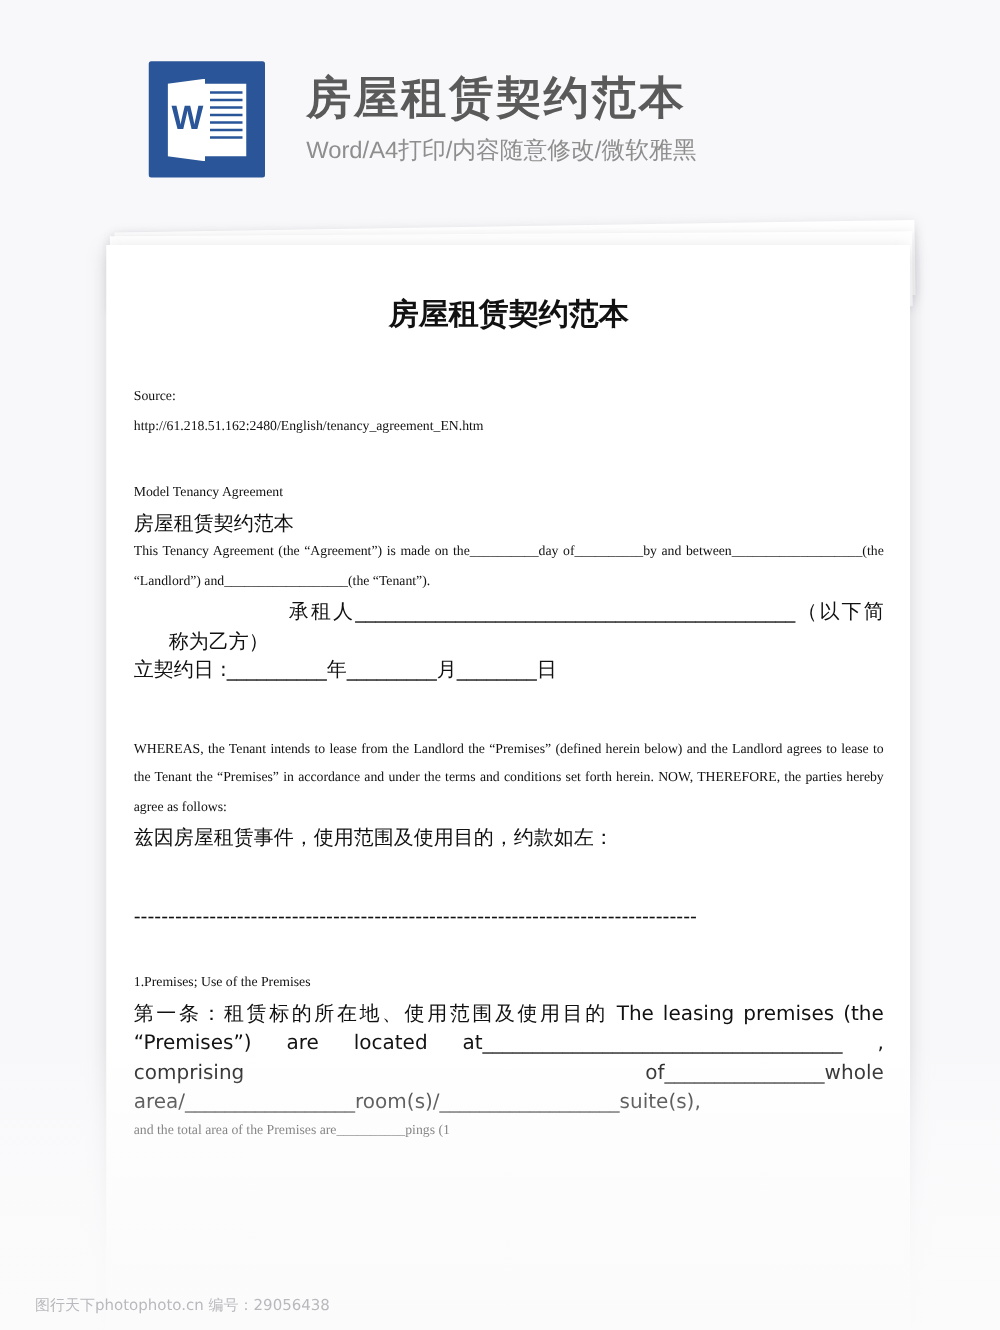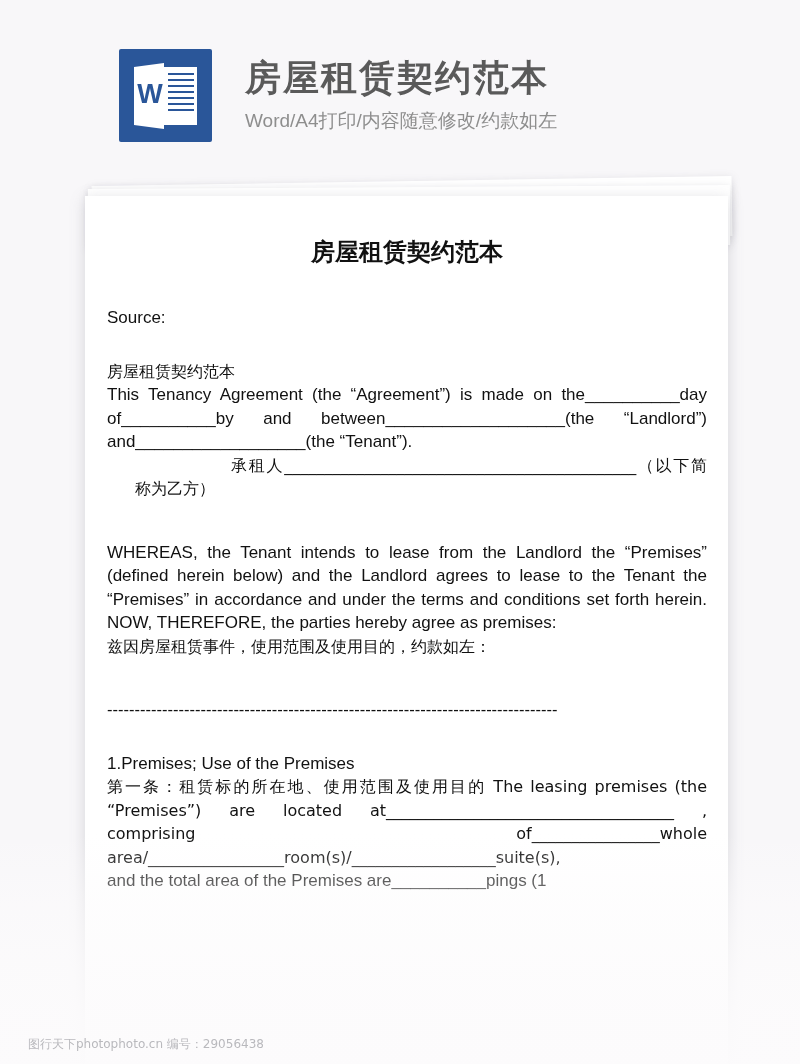--- a/index.html
+++ b/index.html
@@ -122,24 +122,25 @@
   }
   #doc-title {
     text-align: center;
     font-size: 24px;
     line-height: 32px;
     font-weight: bold;
     color: #111;
     margin-bottom: 38px;
   }
   .para {
-    font-size: 17px;
+    font-size: 11px;
     line-height: 23.5px;
     margin: 0;
     color: #111;
+    font-family: Liberation Serif, serif;
   }
   .para.cn {
     font-family: "DejaVu Sans", "Liberation Sans", sans-serif;
     font-size: 16px;
     line-height: 23.5px;
   }
   .justify {
     text-align: justify;
     text-align-last: left;
   }
@@ -195,47 +196,50 @@
         <i></i>
         <i></i>
         <i></i>
         <i></i>
         <i></i>
     </div>
   </div>
 
   <div id="title-block">
     <div id="header-title">房屋租赁契约范本</div>
-    <div id="header-subtitle">Word/A4打印/内容随意修改/约款如左</div>
+    <div id="header-subtitle">Word/A4打印/内容随意修改/微软雅黑</div>
   </div>
 
 </div>
 
 <div id="paper-stack">
 
   <div class="sheet-back" id="sheet-back-2"></div>
   <div class="sheet-back" id="sheet-back-1"></div>
 
   <div id="sheet-front">
 
     <div id="doc">
 
       <div id="doc-title">房屋租赁契约范本</div>
 
       <p class="para">Source:</p>
+      <p class="para">http://61.218.51.162:2480/English/tenancy_agreement_EN.htm</p>
 
       <div class="spacer-md"></div>
 
+      <p class="para">Model Tenancy Agreement</p>
       <p class="para cn">房屋租赁契约范本</p>
       <p class="para justify">This Tenancy Agreement (the “Agreement”) is made on the__________day of__________by and between___________________(the “Landlord”) and__________________(the “Tenant”).</p>
       <p class="para cn justify" style="text-indent:96px;margin-left:28px;">承租人____________________________________________（以下简称为乙方）</p>
+      <p class="para cn">立契约日 :__________年_________月________日</p>
 
       <div class="spacer-lg"></div>
 
-      <p class="para justify">WHEREAS, the Tenant intends to lease from the Landlord the “Premises” (defined herein below) and the Landlord agrees to lease to the Tenant the “Premises” in accordance and under the terms and conditions set forth herein. NOW, THEREFORE, the parties hereby agree as premises:</p>
+      <p class="para justify">WHEREAS, the Tenant intends to lease from the Landlord the “Premises” (defined herein below) and the Landlord agrees to lease to the Tenant the “Premises” in accordance and under the terms and conditions set forth herein. NOW, THEREFORE, the parties hereby agree as follows:</p>
       <p class="para cn">兹因房屋租赁事件，使用范围及使用目的，约款如左：</p>
 
       <div class="spacer-lg"></div>
 
       <div id="divider-block">----------------------------------------------------------------------------------</div>
 
       <div class="spacer-md"></div>
 
       <p class="para">1.Premises; Use of the Premises</p>
       <p class="para cn justify">第一条：租赁标的所在地、使用范围及使用目的 The leasing premises (the “Premises”) are located at____________________________________ , comprising of________________whole area/_________________room(s)/__________________suite(s),</p>

